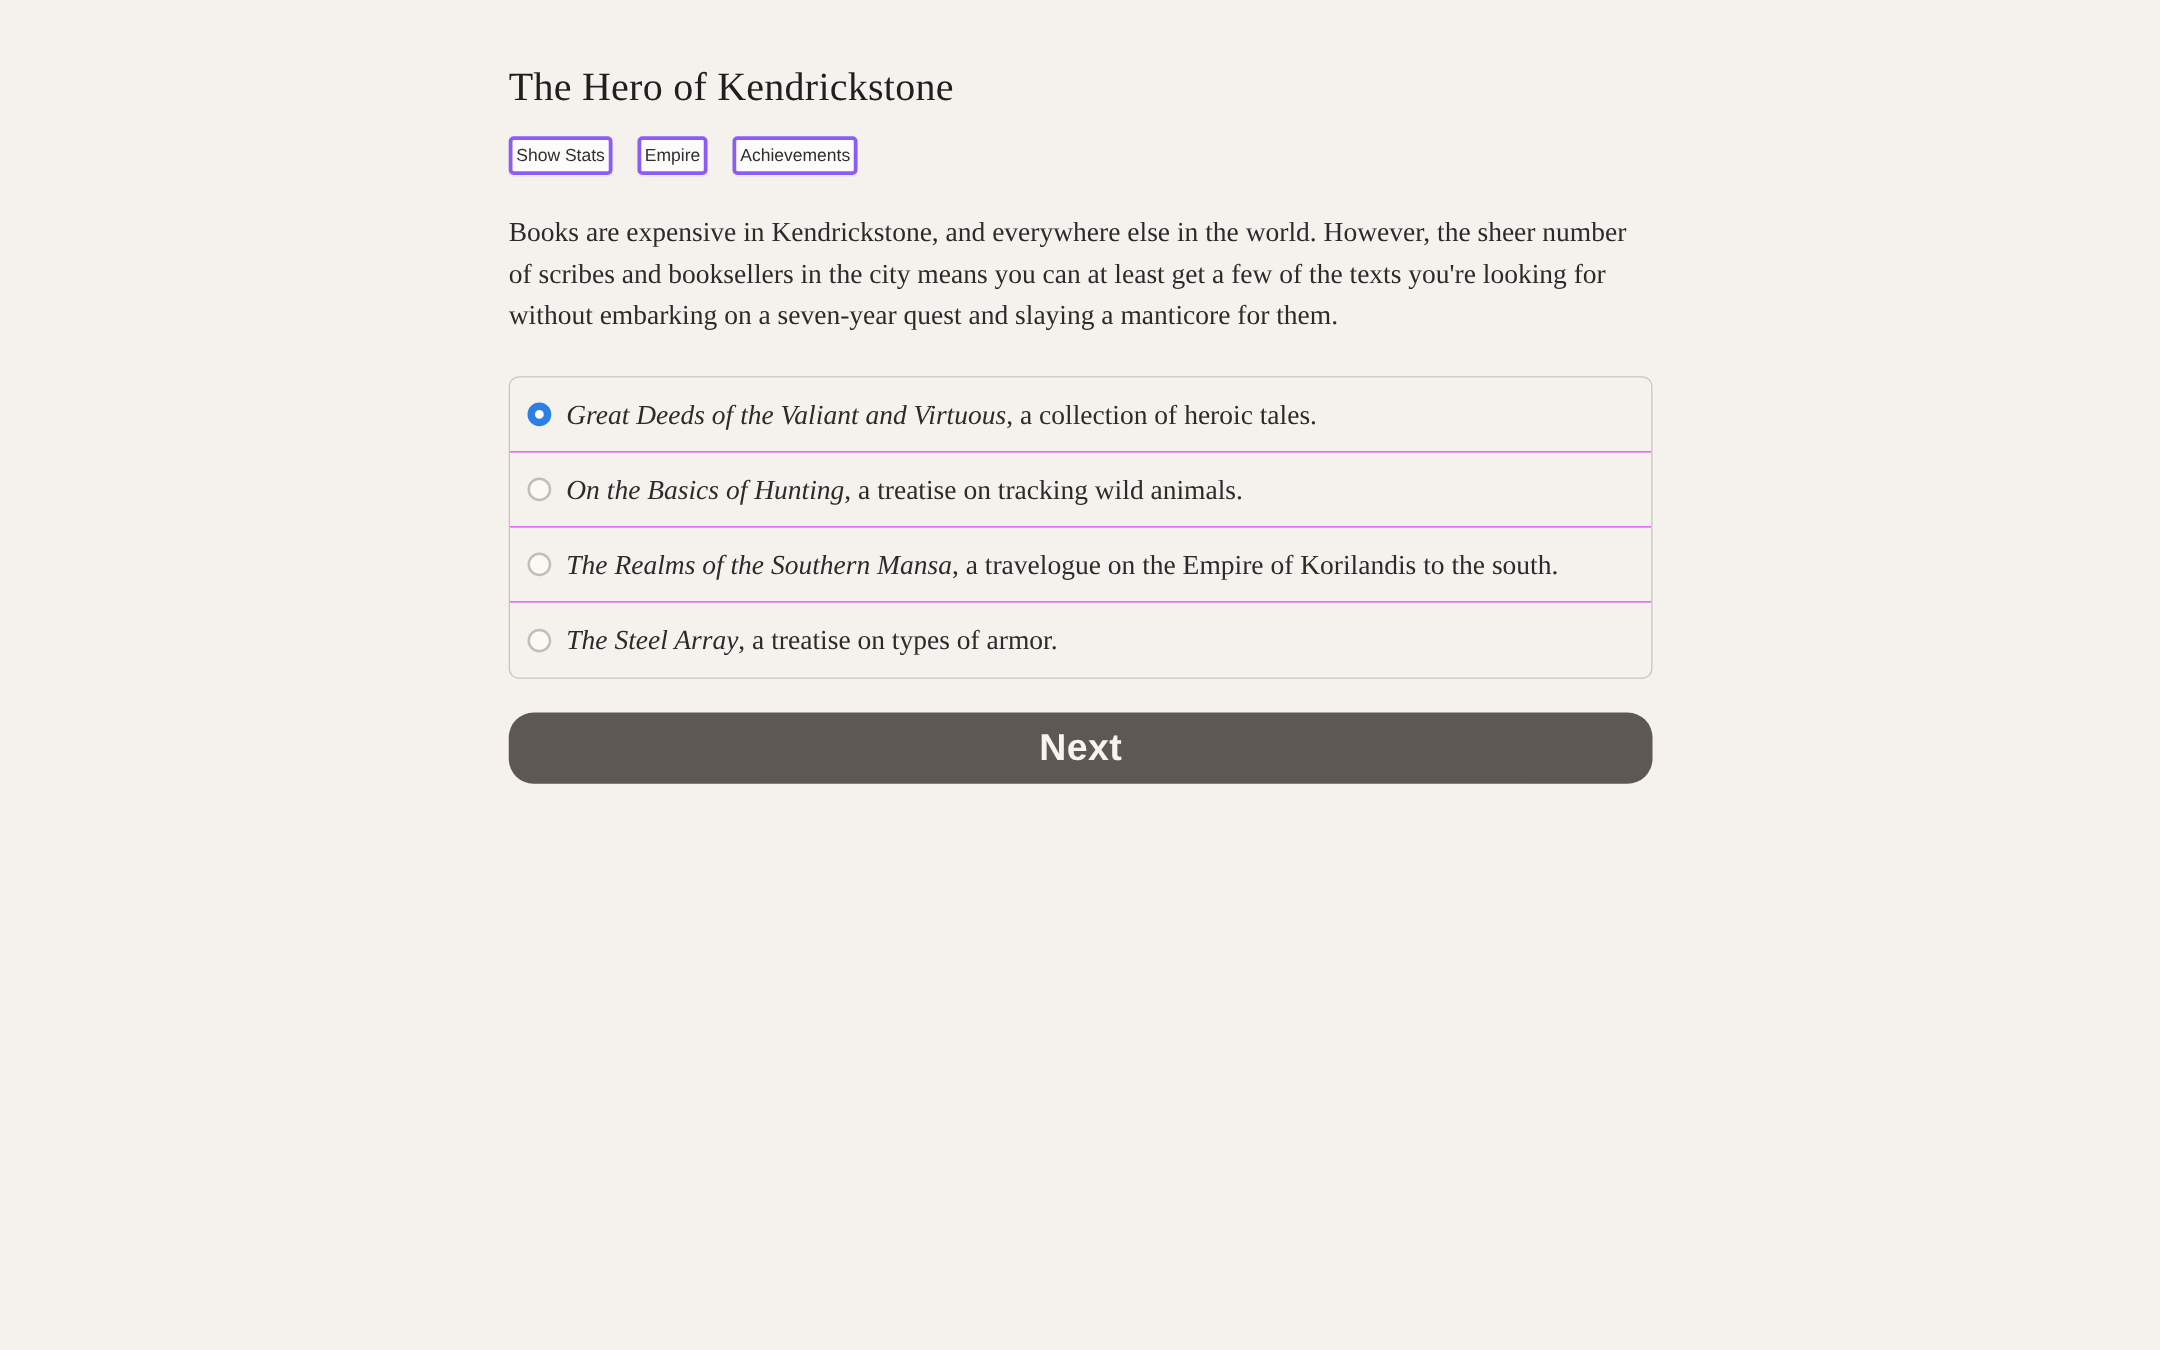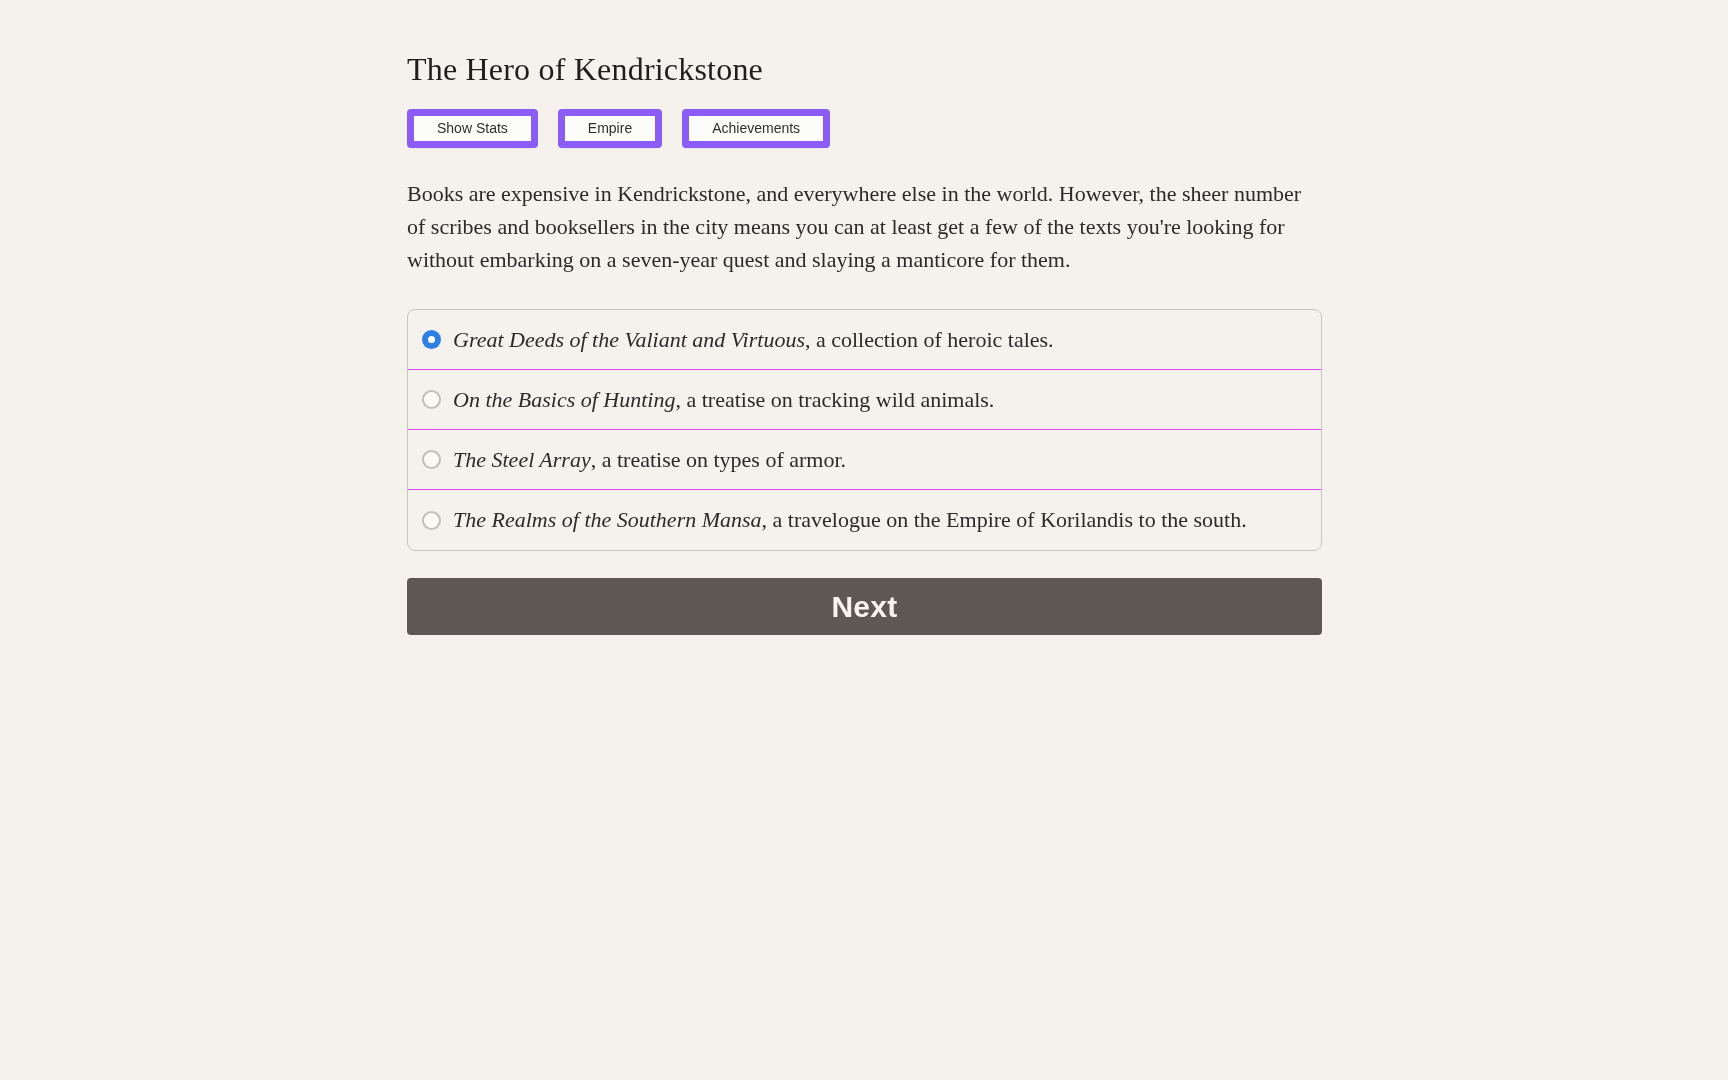--- a/index.html
+++ b/index.html
@@ -36,23 +36,23 @@
     margin-top: 19px;
     display: flex;
     gap: 20px;
     align-items: center;
   }
   .toolbar button {
     font-family: "Liberation Sans", sans-serif;
     font-size: 14px;
     color: #2f2f2f;
     background: #fcfcfb;
-    border: 7px solid #8b5cf6;
+    border: 3px solid #8b5cf6;
     border-radius: 4px;
-    padding: 4px 23px;
+    padding: 4px 3px;
     line-height: 17px;
     box-shadow: 0 1px 1px rgba(0,0,0,0.04);
     cursor: pointer;
   }
   .story { margin-top: 29px; }
   .story p {
     font-size: 22px;
     line-height: 33px;
     color: #2b2b2b;
     margin: 0 0 33px 0;
@@ -102,21 +102,21 @@
     color: #2b2b2b;
     white-space: nowrap;
   }
   .choice-text .book-title { font-style: italic; }
   .next-btn {
     display: block;
     margin-top: 27px;
     width: 915px;
     height: 57px;
     border: none;
-    border-radius: 4px;
+    border-radius: 20px;
     background: #5d5853;
     color: #f7f4ef;
     font-family: "Liberation Sans", sans-serif;
     font-size: 30px;
     font-weight: 700;
     letter-spacing: 0.3px;
     cursor: pointer;
   }
 </style>
 </head>
@@ -144,25 +144,25 @@
       <span class="choice-text"><span class="book-title">Great Deeds of the Valiant and Virtuous</span><span>, a collection of heroic tales.</span></span>
     </div>
 
     <div class="choice-row">
       <span class="radio"></span>
       <span class="choice-text"><span class="book-title">On the Basics of Hunting</span><span>, a treatise on tracking wild animals.</span></span>
     </div>
 
     <div class="choice-row">
       <span class="radio"></span>
-      <span class="choice-text"><span class="book-title">The Steel Array</span><span>, a treatise on types of armor.</span></span>
+      <span class="choice-text"><span class="book-title">The Realms of the Southern Mansa</span><span>, a travelogue on the Empire of Korilandis to the south.</span></span>
     </div>
 
     <div class="choice-row">
       <span class="radio"></span>
-      <span class="choice-text"><span class="book-title">The Realms of the Southern Mansa</span><span>, a travelogue on the Empire of Korilandis to the south.</span></span>
+      <span class="choice-text"><span class="book-title">The Steel Array</span><span>, a treatise on types of armor.</span></span>
     </div>
 
   </div>
 
   <button class="next-btn">Next</button>
 
 </div>
 
 </body></html>

